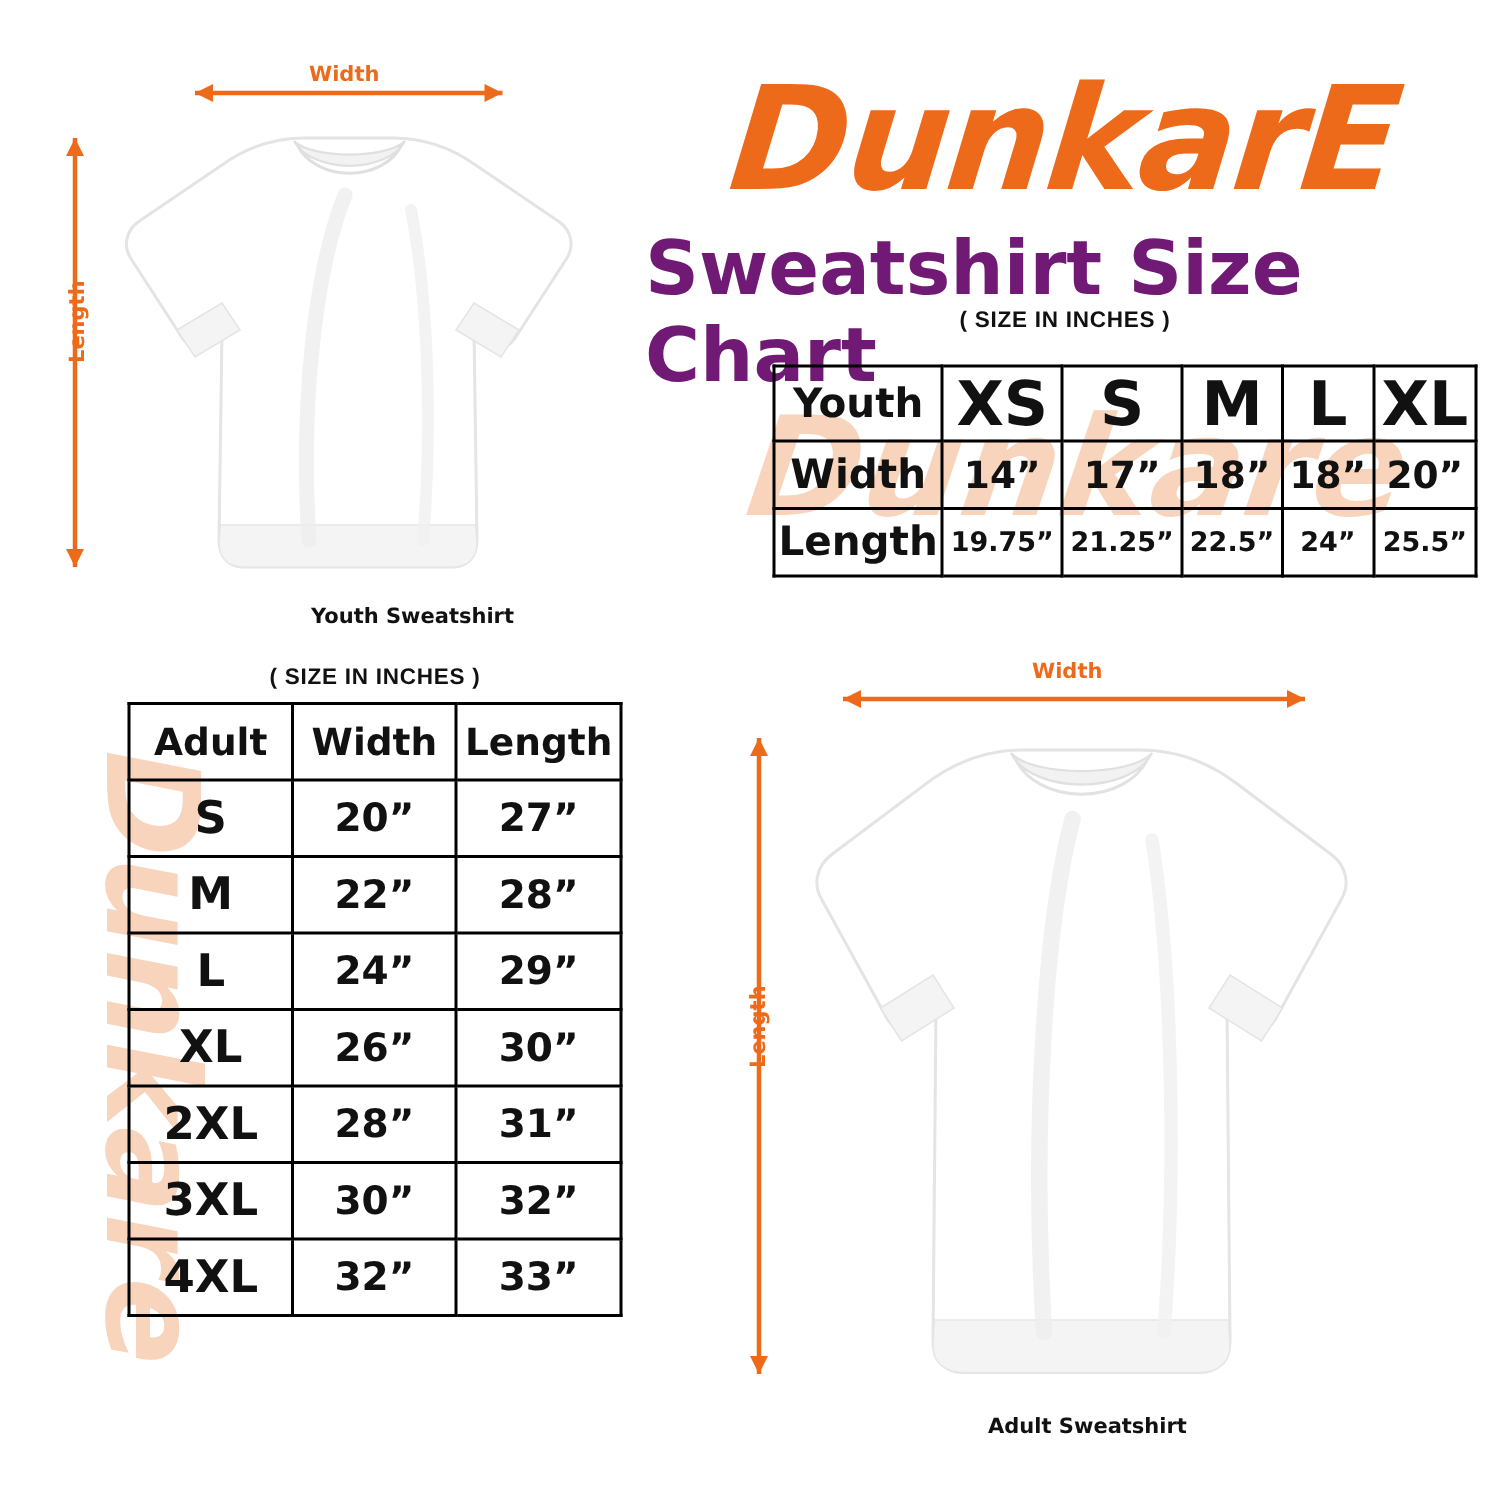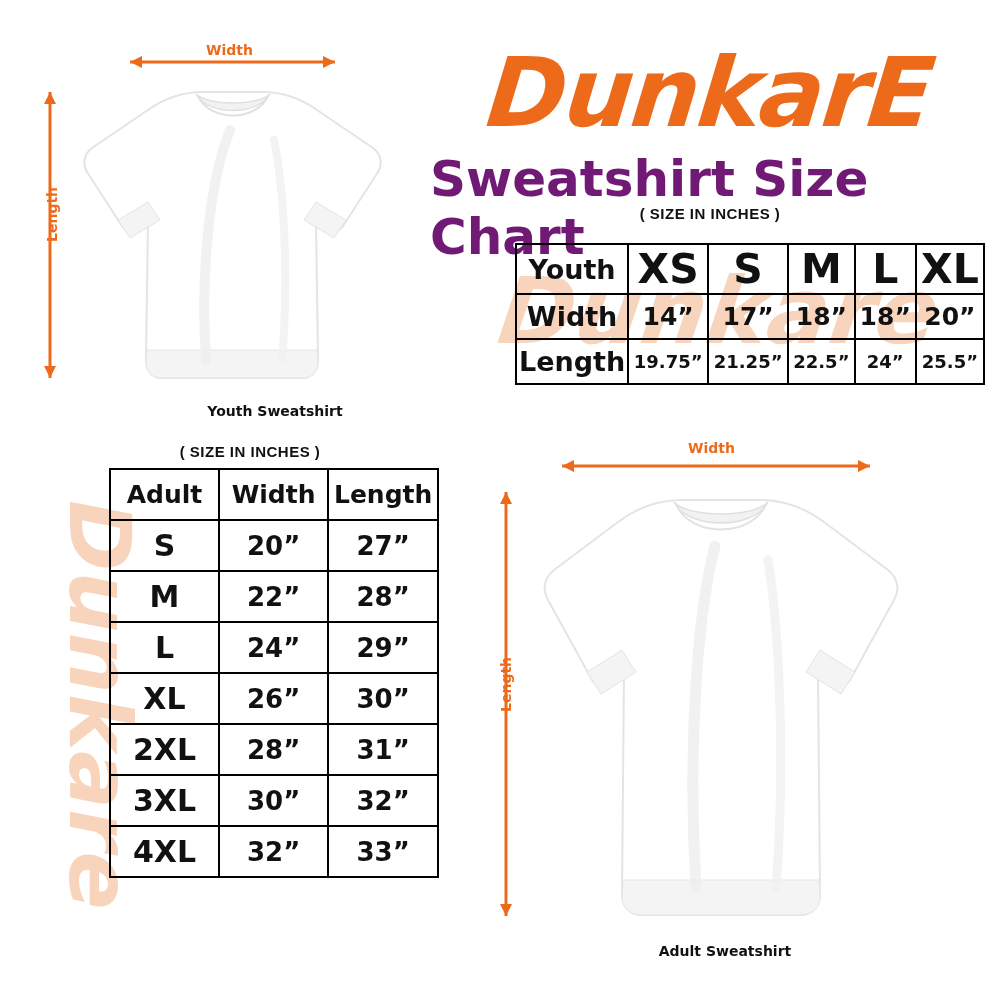--- a/index.html
+++ b/index.html
@@ -89,21 +89,20 @@
   #youth-table td { height: 45px; font-size: 25px; padding: 0 2px; }
   #youth-table .rowlabel { font-size: 27px; width: 110px; }
   #youth-table .hdr { font-size: 41px; }
   #youth-table .val-sm { font-size: 18px; }
 
   
   #adult-table {
     position: absolute;
     left: 85px; top: 468px;
     width: 330px;
-    margin-left: 24px;
   }
   #adult-table td { height: 51px; font-size: 26px; }
   #adult-table .c0 { width: 110px; }
   #adult-table .c1 { width: 110px; }
   #adult-table .c2 { width: 110px; }
   #adult-table .hdr { font-size: 25px; }
   #adult-table .sizecell { font-size: 30px; }
 
   .size-note-left {
     position: absolute;

